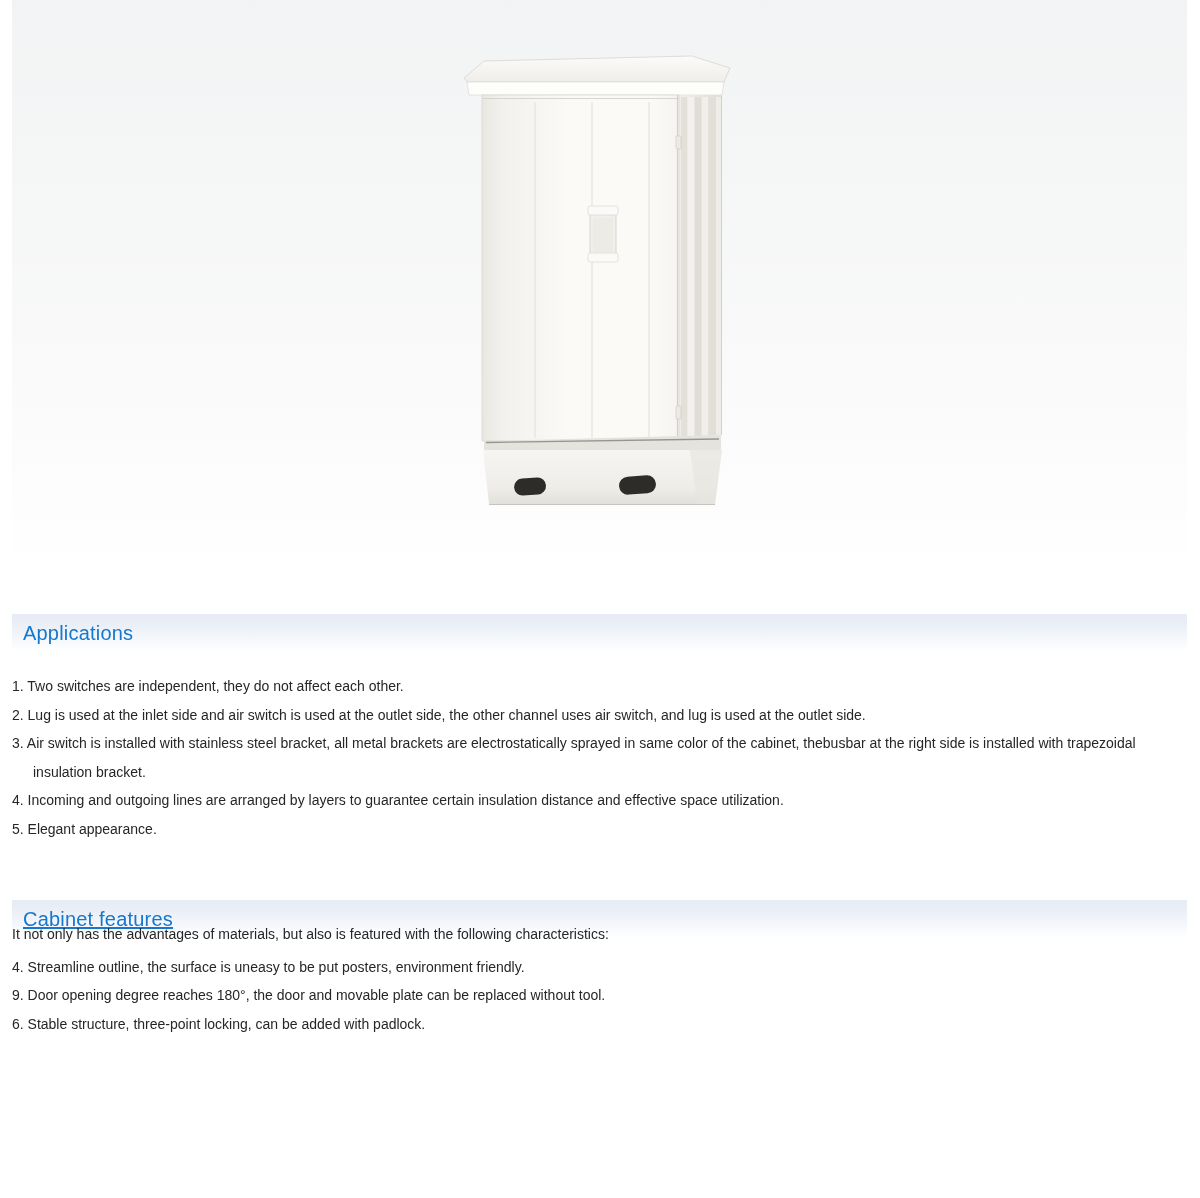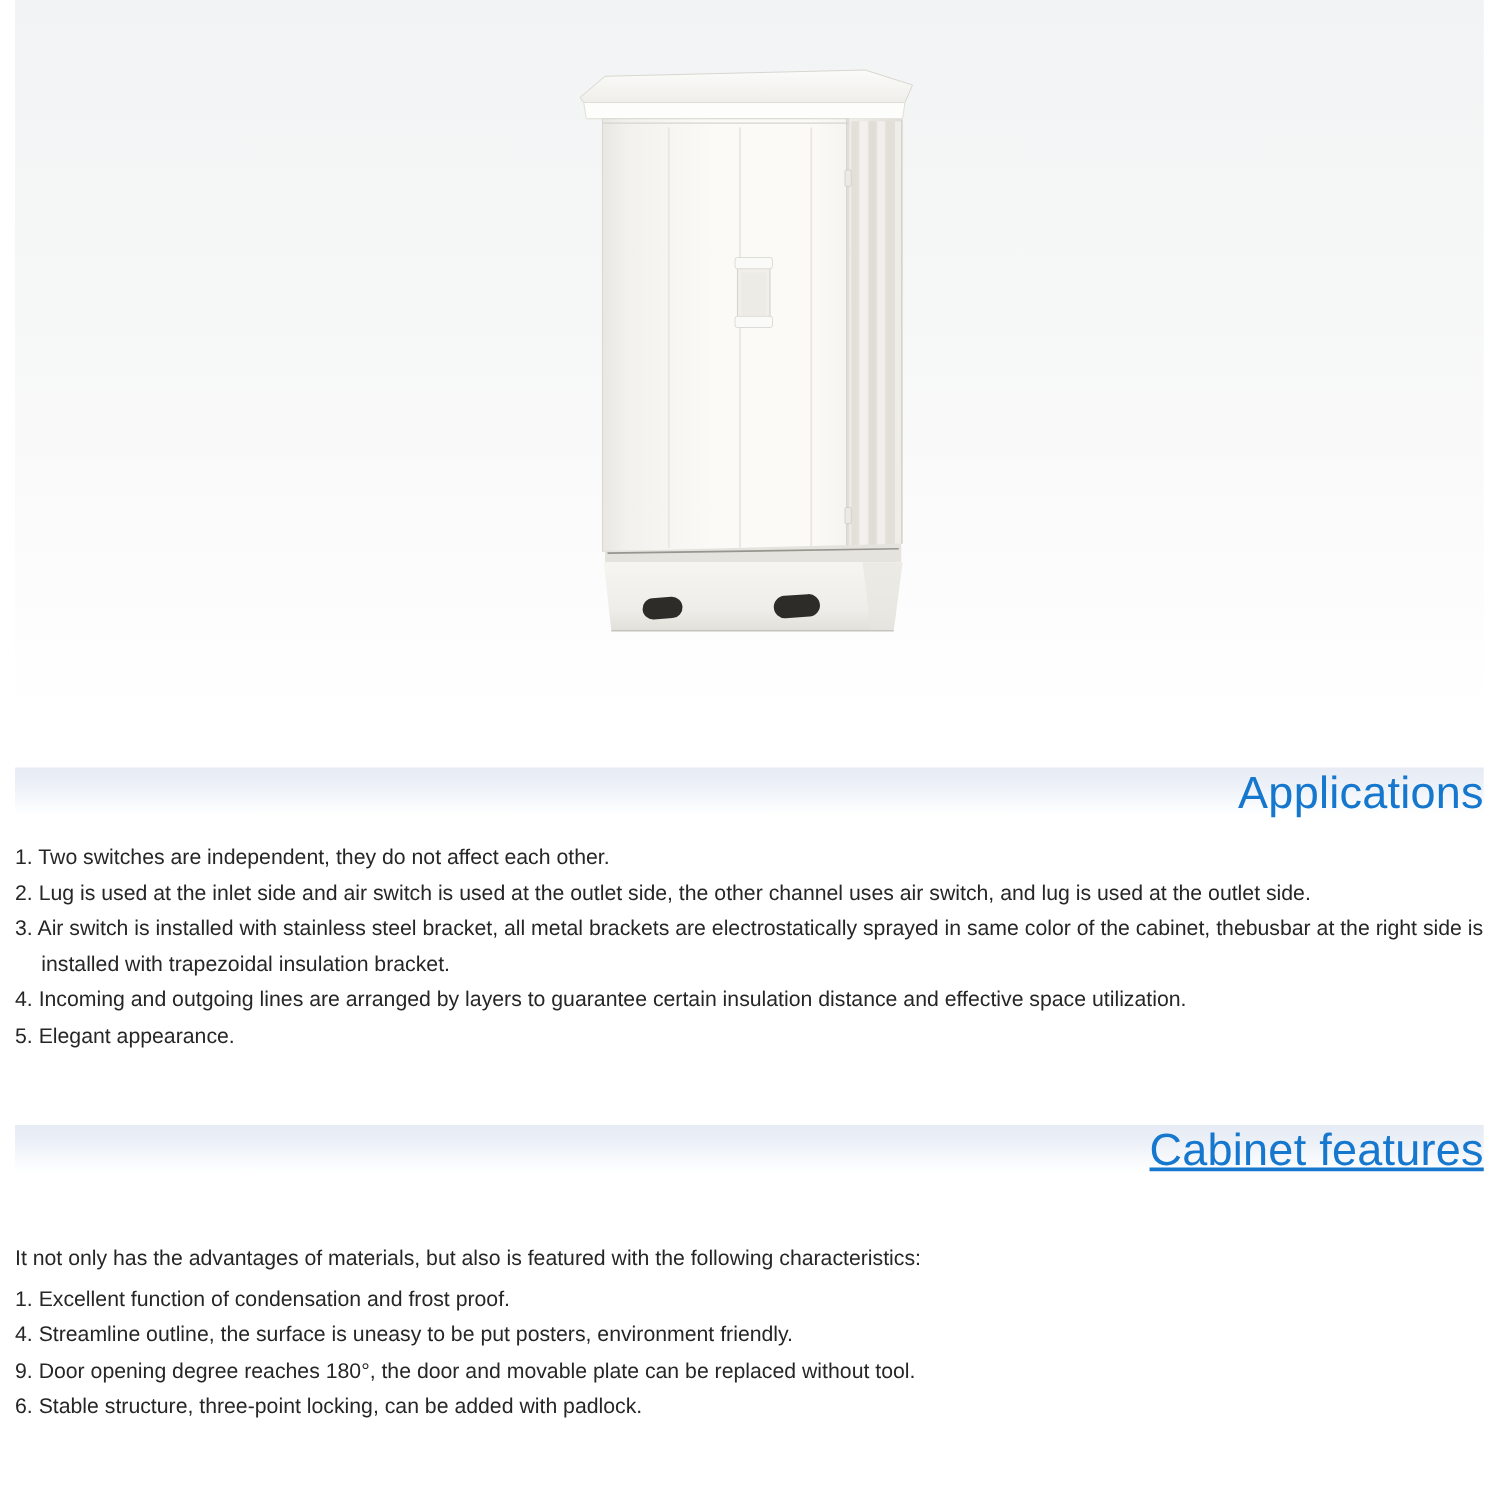--- a/index.html
+++ b/index.html
@@ -15,29 +15,29 @@
   .cabinet-svg{position:absolute;left:452px;top:48px;width:312px;height:468px;}
   
   .band{
     position:absolute;left:12px;width:1175px;height:38px;
     background:linear-gradient(180deg,#e6ebf5 0%,#ecf0f7 35%,#f9fbfd 80%,#ffffff 100%);
   }
   .band-apps{top:614px;}
   .band-feat{top:900px;}
   .band-title{
     display:block;padding-left:11px;line-height:39px;
-    font-size:36px;color:#1577cd;letter-spacing:0.2px;text-align:right;
+    font-size:20px;color:#1577cd;letter-spacing:0.2px;
   }
   
   .textblock{
     position:absolute;left:12px;width:1183px;
-    font-size:17px;line-height:28.5px;color:#262626;
+    font-size:14px;line-height:28.5px;color:#262626;
   }
   .apps-list{top:672px;}
-  .feat-list{top:993px;}
+  .feat-list{top:920px;}
   .li{padding-left:21px;text-indent:-21px;}
   .intro{padding-left:0;text-indent:0;margin-bottom:4px;}
 </style>
 </head>
 <body>
 
 <div class="page">
 
   <div class="hero">
   </div>
@@ -120,19 +120,18 @@
     <div class="li">3. Air switch is installed with stainless steel bracket, all metal brackets are electrostatically sprayed in same color of the cabinet, thebusbar at the right side is installed with trapezoidal insulation bracket.</div>
     <div class="li">4. Incoming and outgoing lines are arranged by layers to guarantee certain insulation distance and effective space utilization.</div>
     <div class="li">5. Elegant appearance.</div>
   </div>
 
   <div class="band band-feat">
     <span class="band-title" style="color: rgb(21, 119, 205); text-decoration: underline;">Cabinet features</span>
   </div>
   <div class="textblock feat-list">
     <div class="li intro">It not only has the advantages of materials, but also is featured with the following characteristics:</div>
-    <div class="li">1. Excellent function of condensation and frost proof.</div>
     <div class="li">4. Streamline outline, the surface is uneasy to be put posters, environment friendly.</div>
     <div class="li">9. Door opening degree reaches 180°, the door and movable plate can be replaced without tool.</div>
     <div class="li">6. Stable structure, three-point locking, can be added with padlock.</div>
   </div>
 
 </div>
 
 </body></html>

